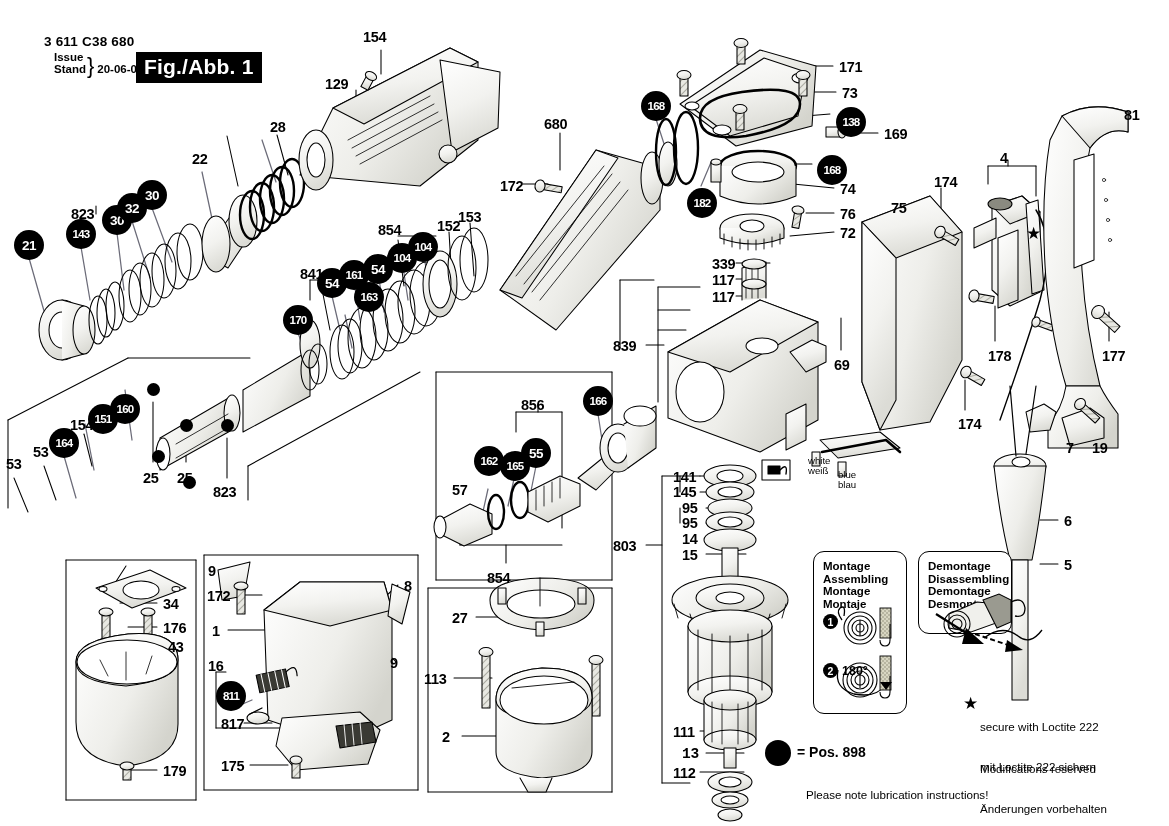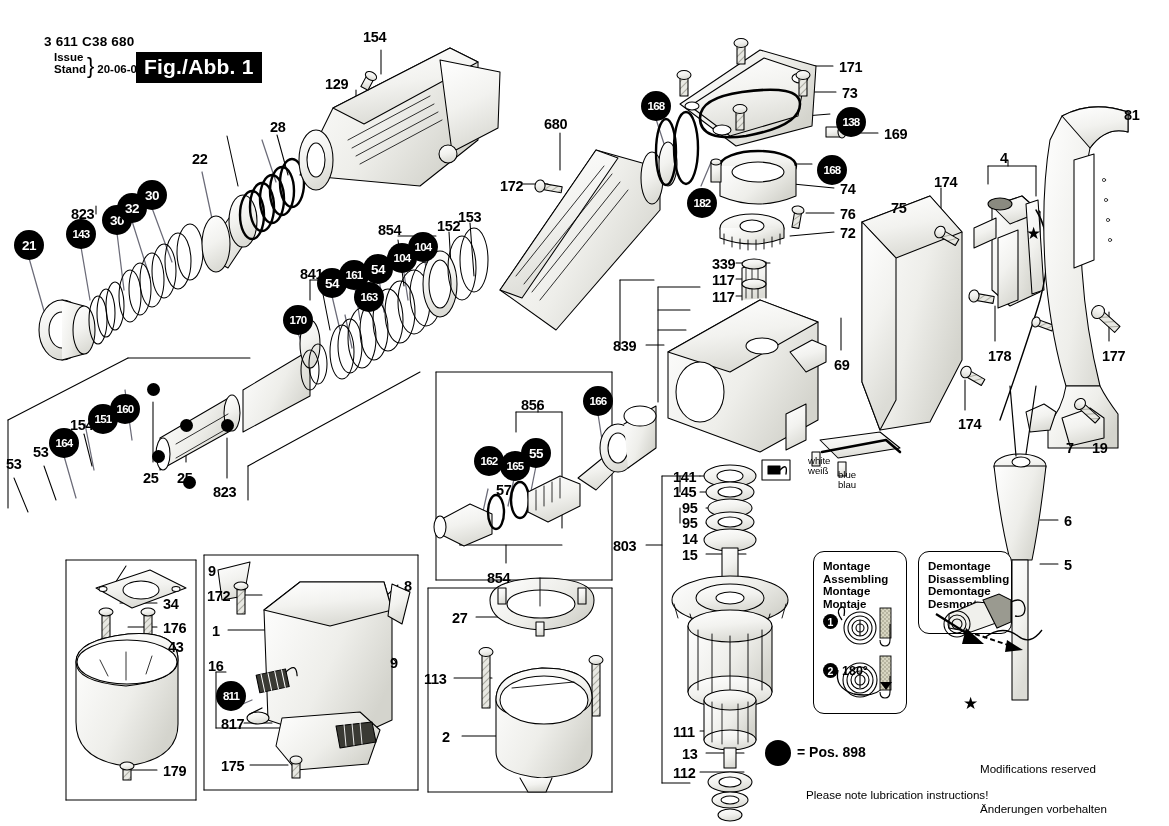--- a/index.html
+++ b/index.html
@@ -743,31 +743,31 @@
       <div class="cal plain" style="left: 712px; top: 256px;">339</div>
       <div class="cal plain" style="left: 712px; top: 272px;">117</div>
       <div class="cal plain" style="left: 712px; top: 289px;">117</div>
       <div class="cal plain" style="left: 613px; top: 338px;">839</div>
       <div class="cal plain" style="left: 834px; top: 357px;">69</div>
       <div class="cal dot w4" style="left: 583px; top: 386px;">166</div>
       <div class="cal plain" style="left: 521px; top: 397px;">856</div>
       <div class="cal dot" style="left: 521px; top: 438px;">55</div>
       <div class="cal dot w4" style="left: 500px; top: 451px;">165</div>
       <div class="cal dot w4" style="left: 474px; top: 446px;">162</div>
-      <div class="cal plain" style="left: 452px; top: 482px; margin-left: 44px;">57</div>
+      <div class="cal plain" style="left: 452px; top: 482px;">57</div>
       <div class="cal plain" style="left: 487px; top: 570px;">854</div>
       <div class="cal plain" style="left: 673px; top: 469px;">141</div>
       <div class="cal plain" style="left: 673px; top: 484px;">145</div>
       <div class="cal plain" style="left: 682px; top: 500px;">95</div>
       <div class="cal plain" style="left: 682px; top: 515px;">95</div>
       <div class="cal plain" style="left: 682px; top: 531px;">14</div>
       <div class="cal plain" style="left: 682px; top: 547px;">15</div>
       <div class="cal plain" style="left: 613px; top: 538px;">803</div>
       <div class="cal plain" style="left: 673px; top: 724px;">111</div>
-      <div class="cal plain" style="left: 682px; top: 746px;">13</div>
+      <div class="cal plain" style="left: 682px; top: 746px; font-family: Liberation Mono, monospace;">13</div>
       <div class="cal plain" style="left: 673px; top: 765px;">112</div>
       <div class="cal plain" style="left: 452px; top: 610px;">27</div>
       <div class="cal plain" style="left: 424px; top: 671px;">113</div>
       <div class="cal plain" style="left: 442px; top: 729px;">2</div>
       <div class="cal plain" style="left: 208px; top: 563px;">9</div>
       <div class="cal plain" style="left: 207px; top: 588px;">172</div>
       <div class="cal plain" style="left: 404px; top: 578px;">8</div>
       <div class="cal plain" style="left: 212px; top: 623px;">1</div>
       <div class="cal plain" style="left: 390px; top: 655px;">9</div>
       <div class="cal plain" style="left: 208px; top: 658px;">16</div>
@@ -847,20 +847,24 @@
 
   <svg style="position:absolute;left:918px;top:600px;width:130px;height:70px" viewBox="0 0 130 70">
     <g fill="none" stroke="#000" stroke-width="1.3">
       <path d="M18 14 L56 38" stroke-width="2.2"></path>
       <path d="M48 28 L66 44 L44 44 Z" fill="#000" stroke="none"></path>
       <path d="M66 38 Q84 24 100 36 Q112 46 124 30" stroke-width="1.3"></path>
     </g>
   </svg>
 
   <div class="star" style="left:963px;top:695px">★</div>
+  <div class="note" style="left:980px;top:693px">
+    <div>secure with Loctite 222</div>
+    <div>mit Loctite 222 sichern</div>
+  </div>
   <div class="note" style="left:980px;top:735px">
     <div>Modifications reserved</div>
     <div>Änderungen vorbehalten</div>
     
     
   </div>
   <div class="bigdot" style="left:765px;top:740px"></div>
   <div class="posline" style="left:797px;top:744px">= Pos. 898</div>
   <div class="note" style="left:806px;top:761px">
     <div>Please note lubrication instructions!</div>

